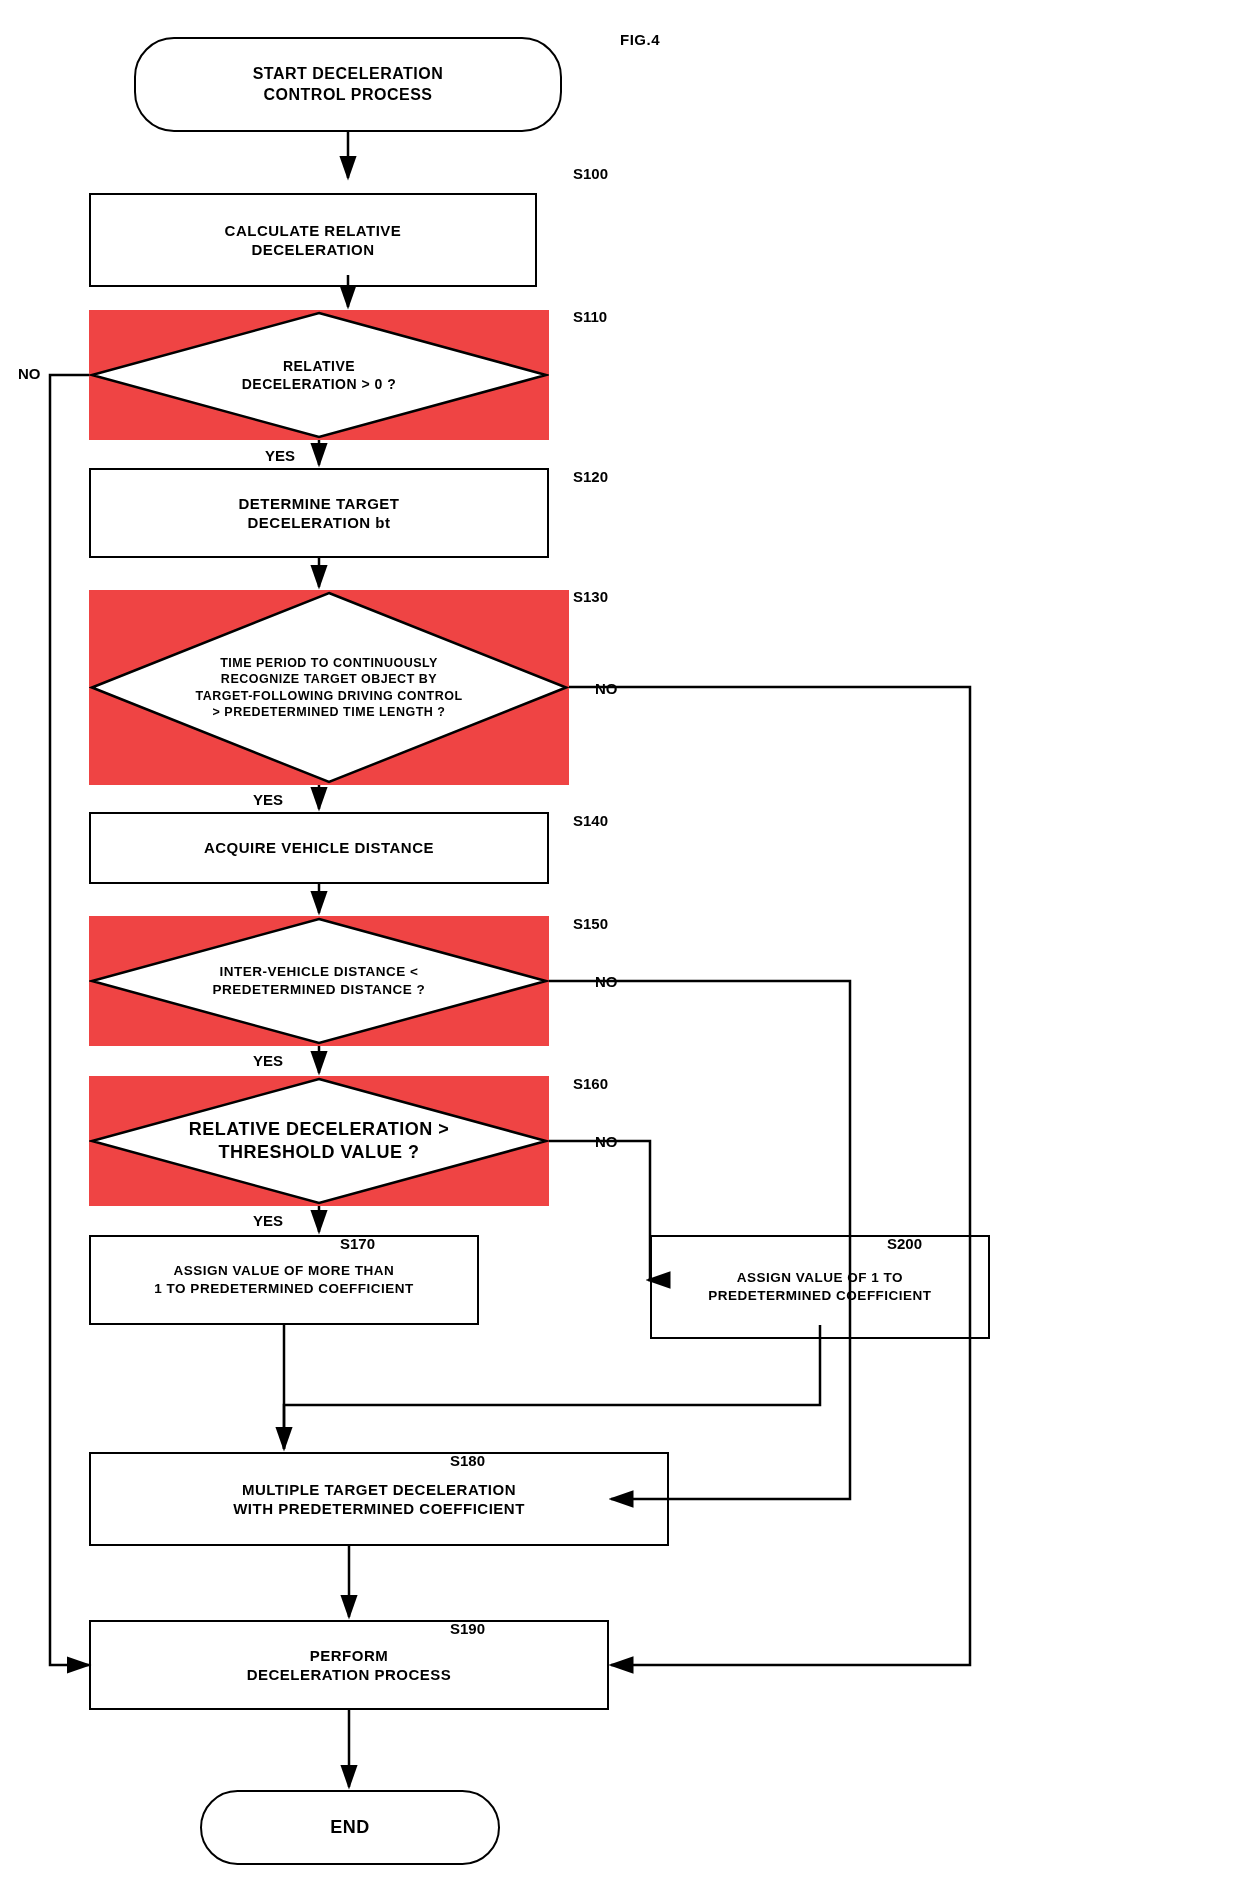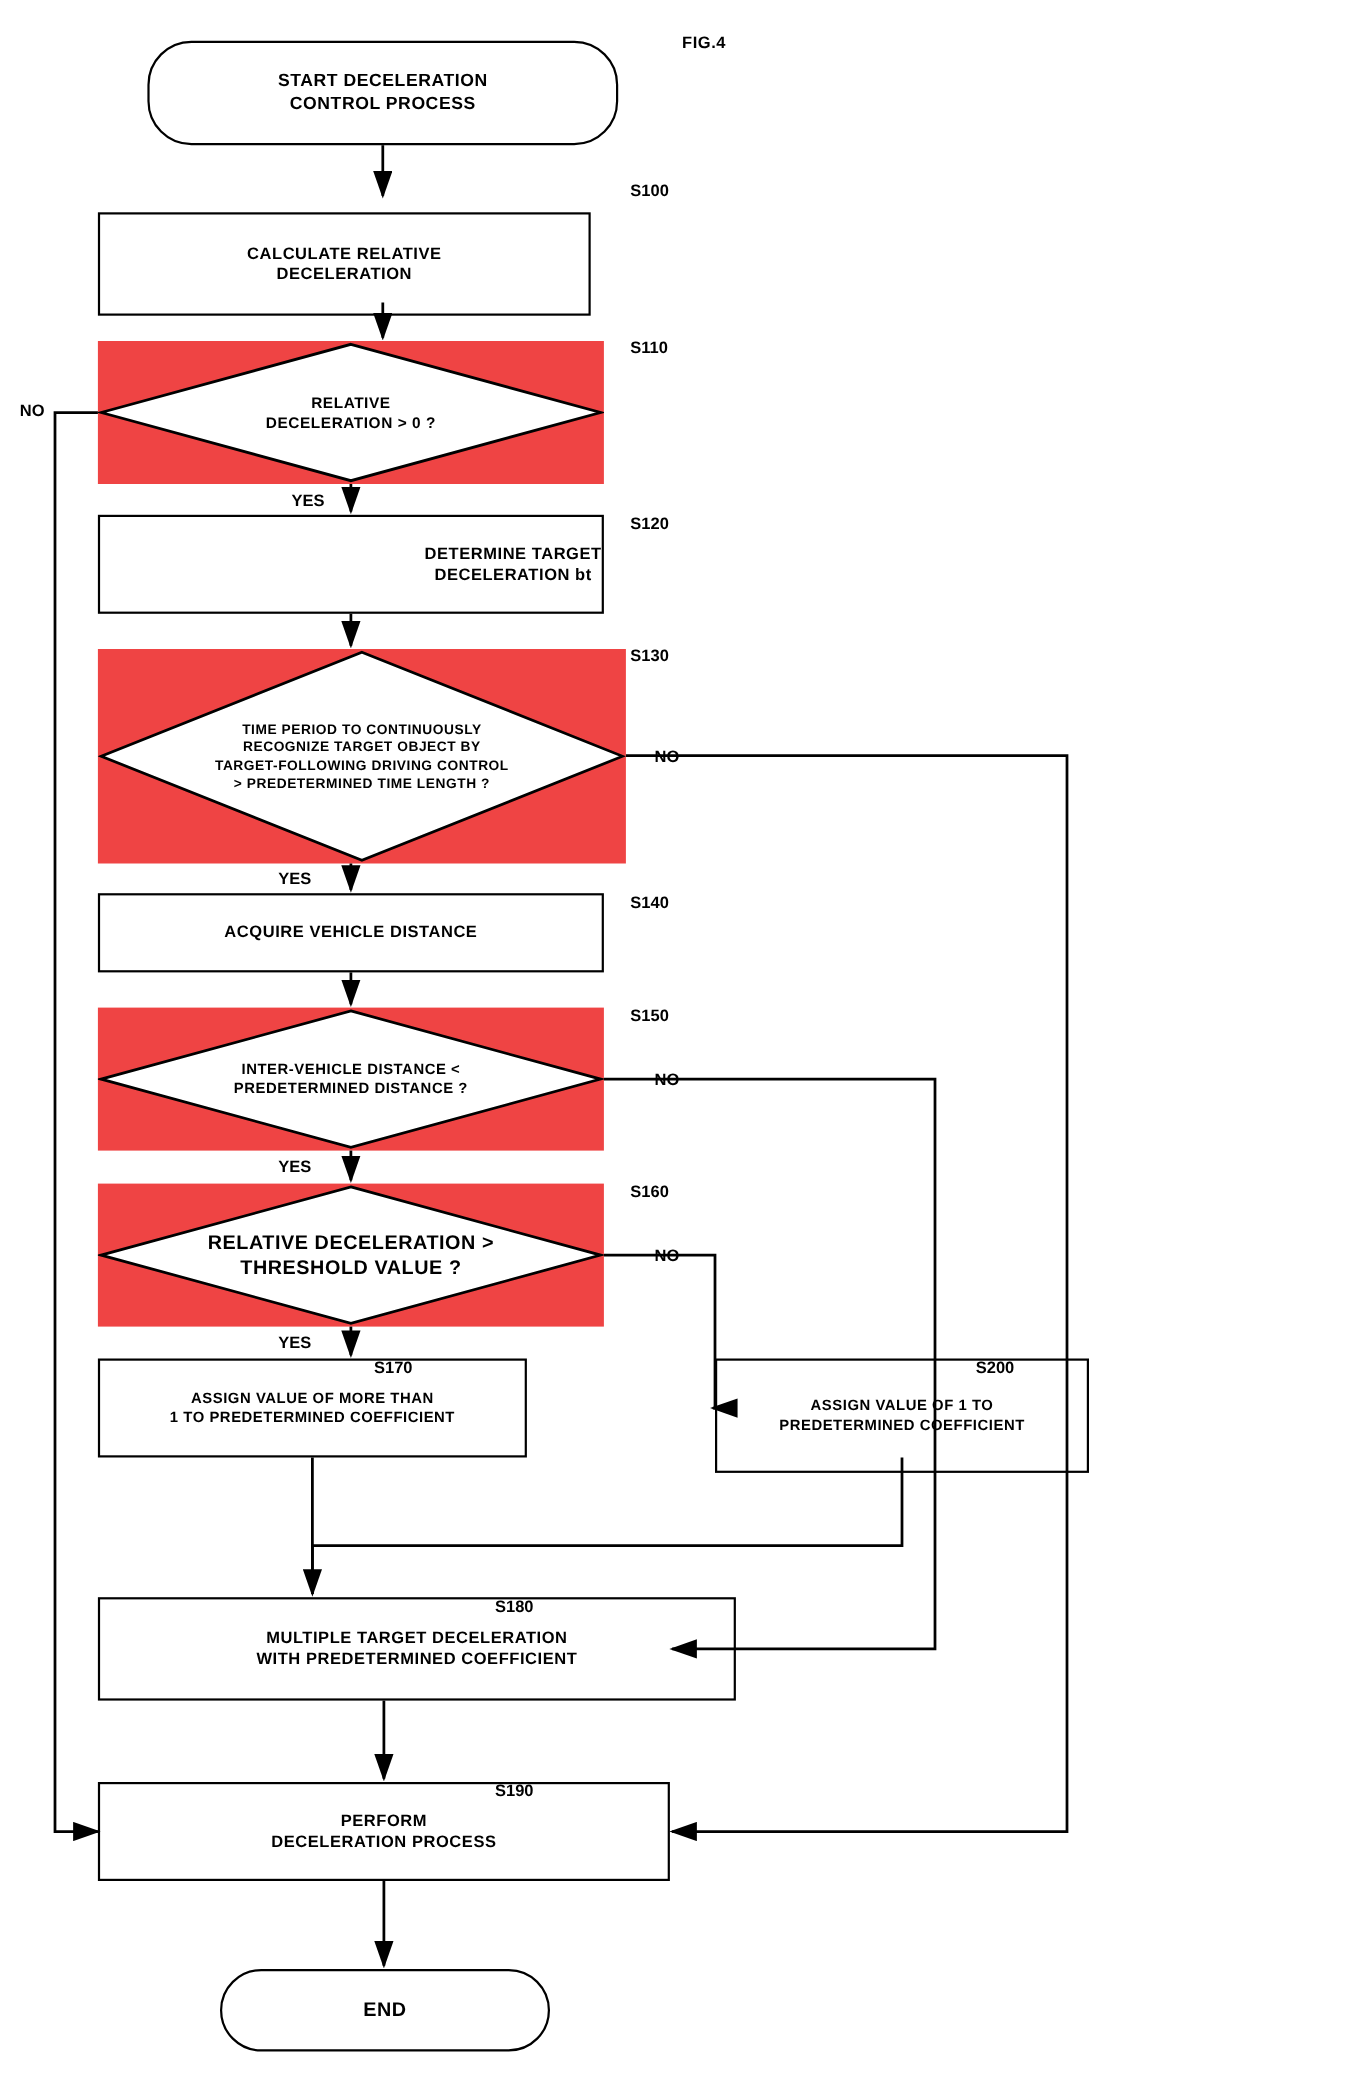--- a/index.html
+++ b/index.html
@@ -117,21 +117,21 @@
 DECELERATION &gt; 0 ?</div>
     </div>
   </div>
 
   <div class="label" style="left:265px; top:447px;">YES</div>
 
   <div class="label" style="left:18px; top:365px;">NO</div>
 
   <div class="label" style="left:573px; top:468px;">S120</div>
 
-  <div class="shape rectangle" style="left:89px; top:468px; width:460px; height:90px;justify-content:flex-end;">
+  <div class="shape rectangle" style="left:89px; top:468px; width:460px; height:90px;">
     <span style="white-space:pre-line;">DETERMINE TARGET
 DECELERATION bt</span>
   </div>
 
   <div class="label" style="left:573px; top:588px;">S130</div>
 
   <div class="shape diamond" style="left:89px; top:590px; width:480px; height:195px;">
     <div class="diamond-inner">
       <svg viewBox="0 0 480 195" preserveAspectRatio="none">
         <polygon points="240,3 477,97.5 240,192 3,97.5" fill="white" stroke="black" stroke-width="2.5"></polygon>

